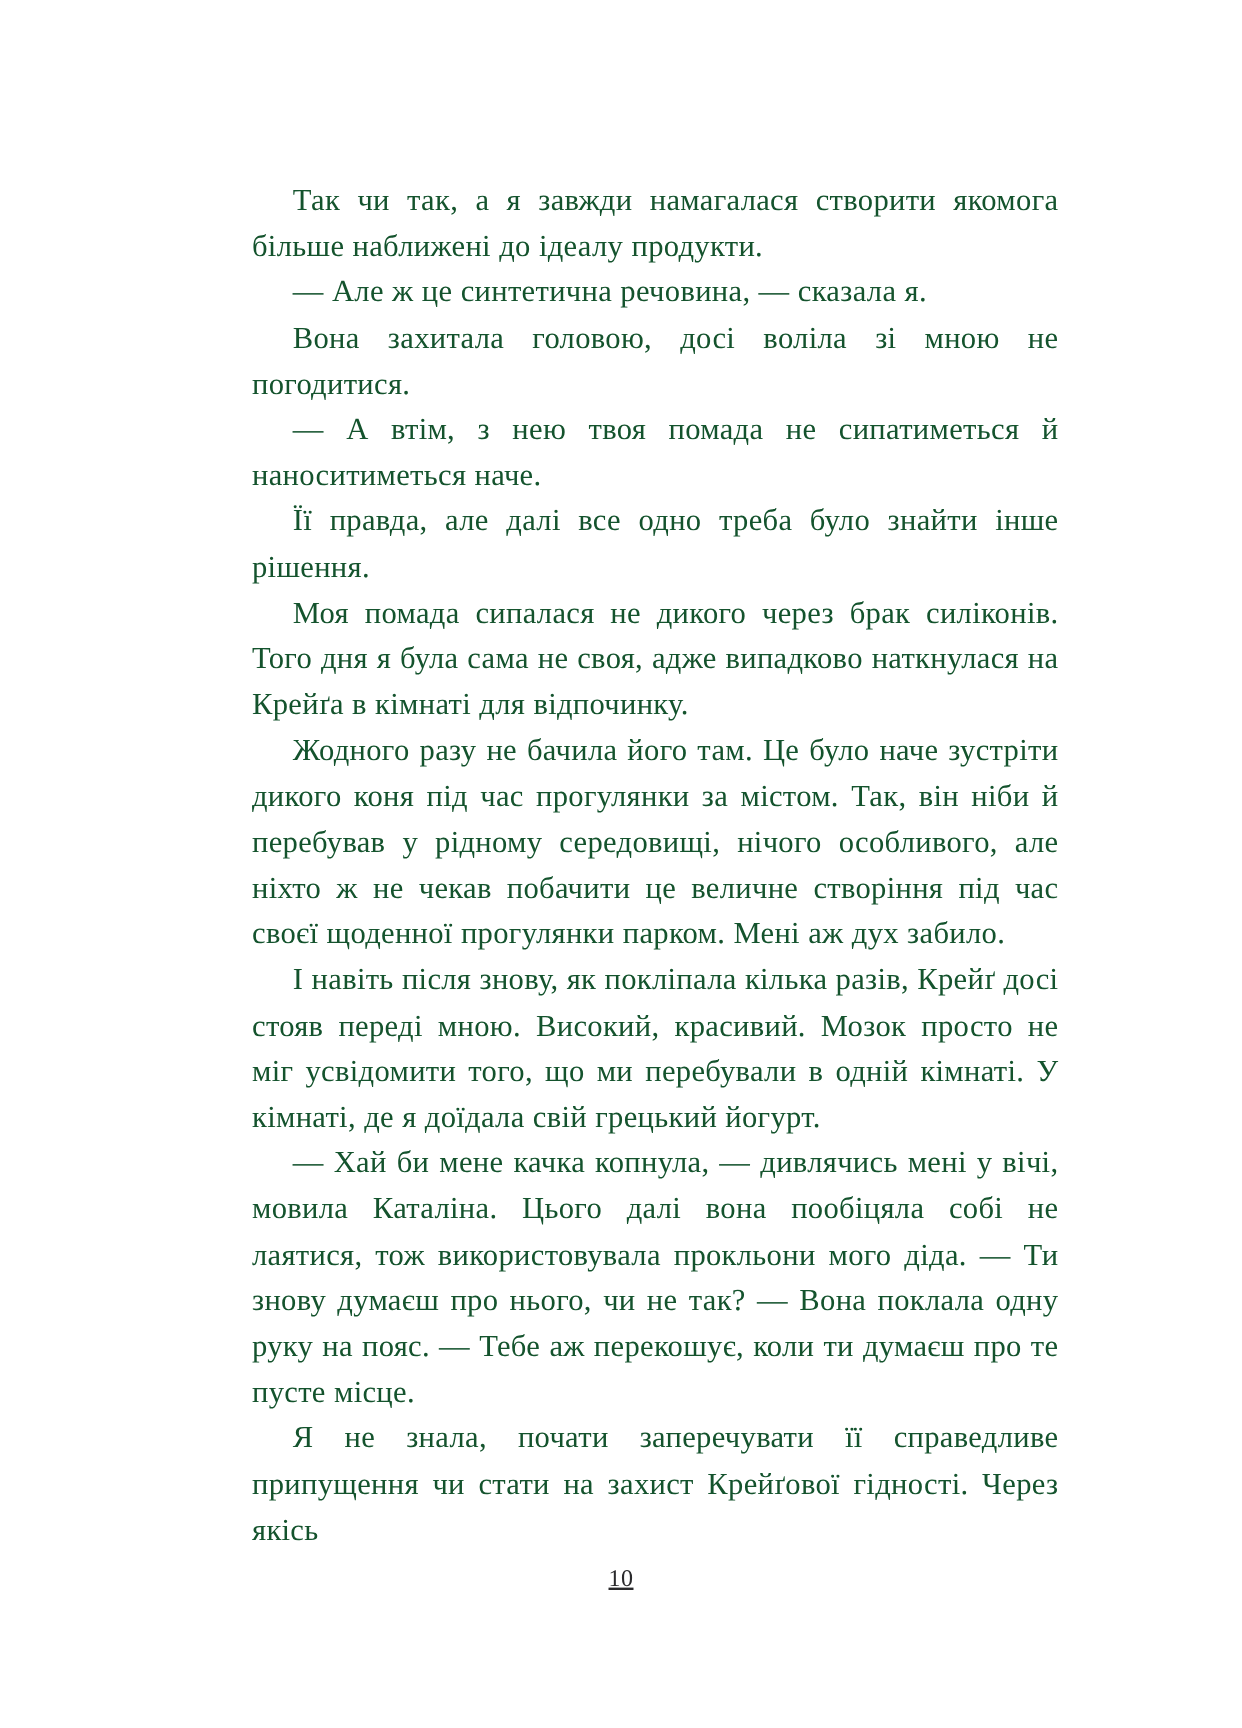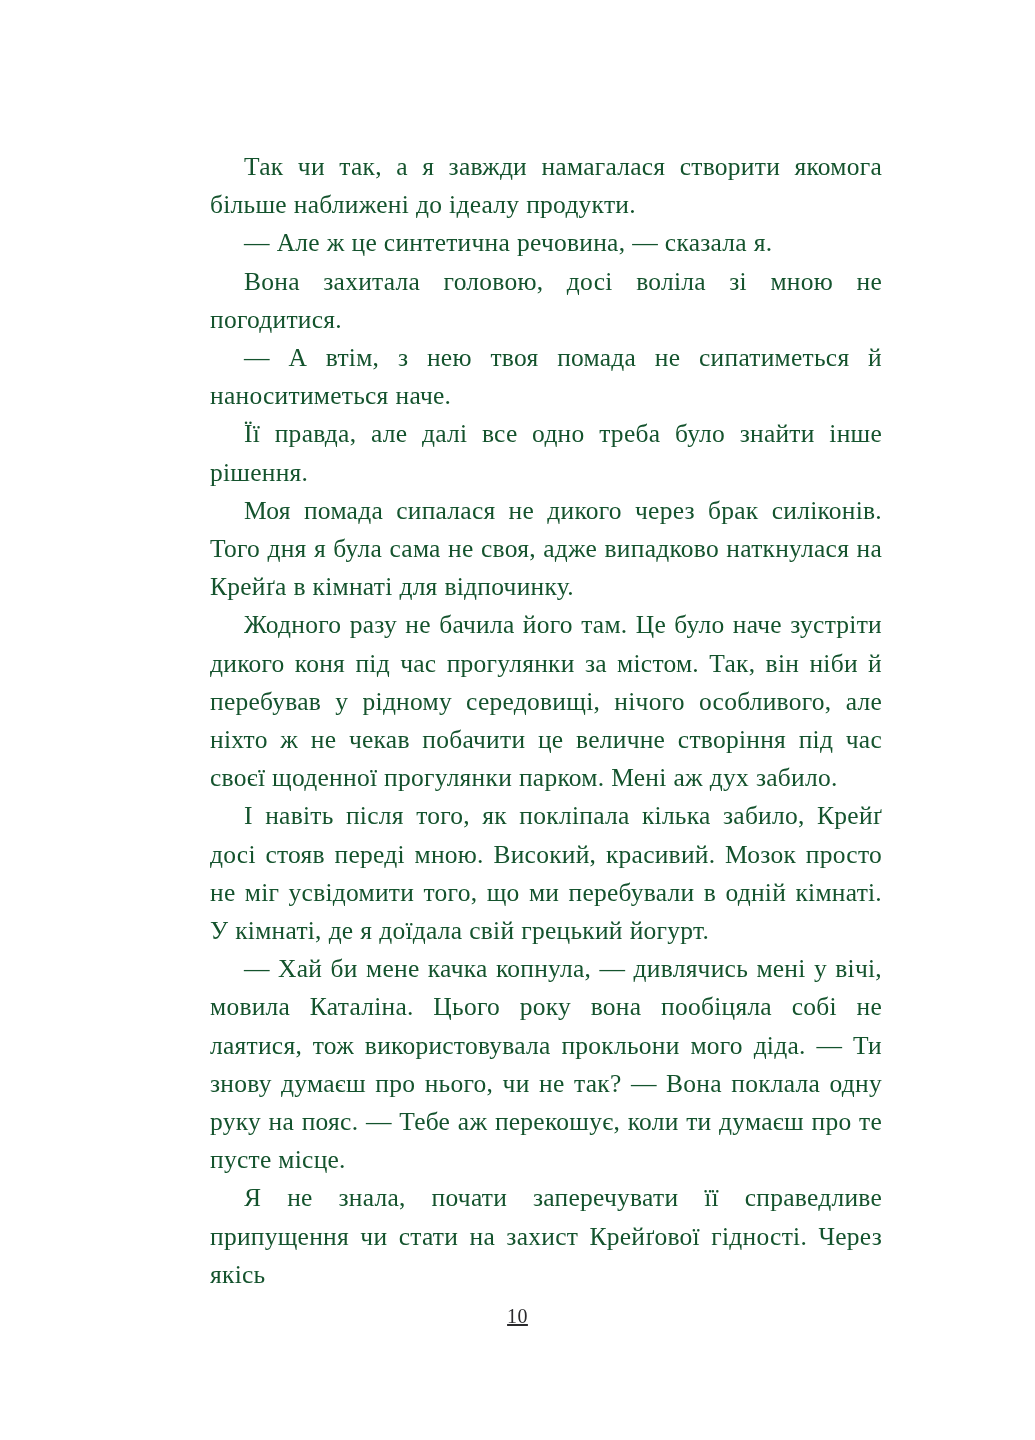--- a/index.html
+++ b/index.html
@@ -63,20 +63,20 @@
 <div id="page">
 
   <div id="text-block">
     <p class="para">Так чи так, а я завжди намагалася створити якомога більше наближені до ідеалу продукти.</p>
     <p class="para">— Але ж це синтетична речовина, — сказала я.</p>
     <p class="para">Вона захитала головою, досі воліла зі мною не погодитися.</p>
     <p class="para">— А втім, з нею твоя помада не сипатиметься й наноситиметься наче.</p>
     <p class="para">Її правда, але далі все одно треба було знайти інше рішення.</p>
     <p class="para">Моя помада сипалася не дикого через брак силіконів. Того дня я була сама не своя, адже випадково наткнулася на Крейґа в кімнаті для відпочинку.</p>
     <p class="para">Жодного разу не бачила його там. Це було наче зустріти дикого коня під час прогулянки за містом. Так, він ніби й перебував у рідному середовищі, нічого особливого, але ніхто ж не чекав побачити це величне створіння під час своєї щоденної прогулянки парком. Мені аж дух забило.</p>
-    <p class="para">І навіть після того, як покліпала кілька забило, Крейґ досі стояв переді мною. Високий, красивий. Мозок просто не міг усвідомити того, що ми перебували в одній кімнаті. У кімнаті, де я доїдала свій грецький йогурт.</p>
-    <p class="para">— Хай би мене качка копнула, — дивлячись мені у вічі, мовила Каталіна. Цього року вона пообіцяла собі не лаятися, тож використовувала прокльони мого діда. — Ти знову думаєш про нього, чи не так? — Вона поклала одну руку на пояс. — Тебе аж перекошує, коли ти думаєш про те пусте місце.</p>
+    <p class="para">І навіть після знову, як покліпала кілька разів, Крейґ досі стояв переді мною. Високий, красивий. Мозок просто не міг усвідомити того, що ми перебували в одній кімнаті. У кімнаті, де я доїдала свій грецький йогурт.</p>
+    <p class="para">— Хай би мене качка копнула, — дивлячись мені у вічі, мовила Каталіна. Цього далі вона пообіцяла собі не лаятися, тож використовувала прокльони мого діда. — Ти знову думаєш про нього, чи не так? — Вона поклала одну руку на пояс. — Тебе аж перекошує, коли ти думаєш про те пусте місце.</p>
     <p class="para">Я не знала, почати заперечувати її справедливе припущення чи стати на захист Крейґової гідності. Через якісь</p>
   </div>
 
   <div id="folio">10</div>
 
 </div>
 
 </body></html>

